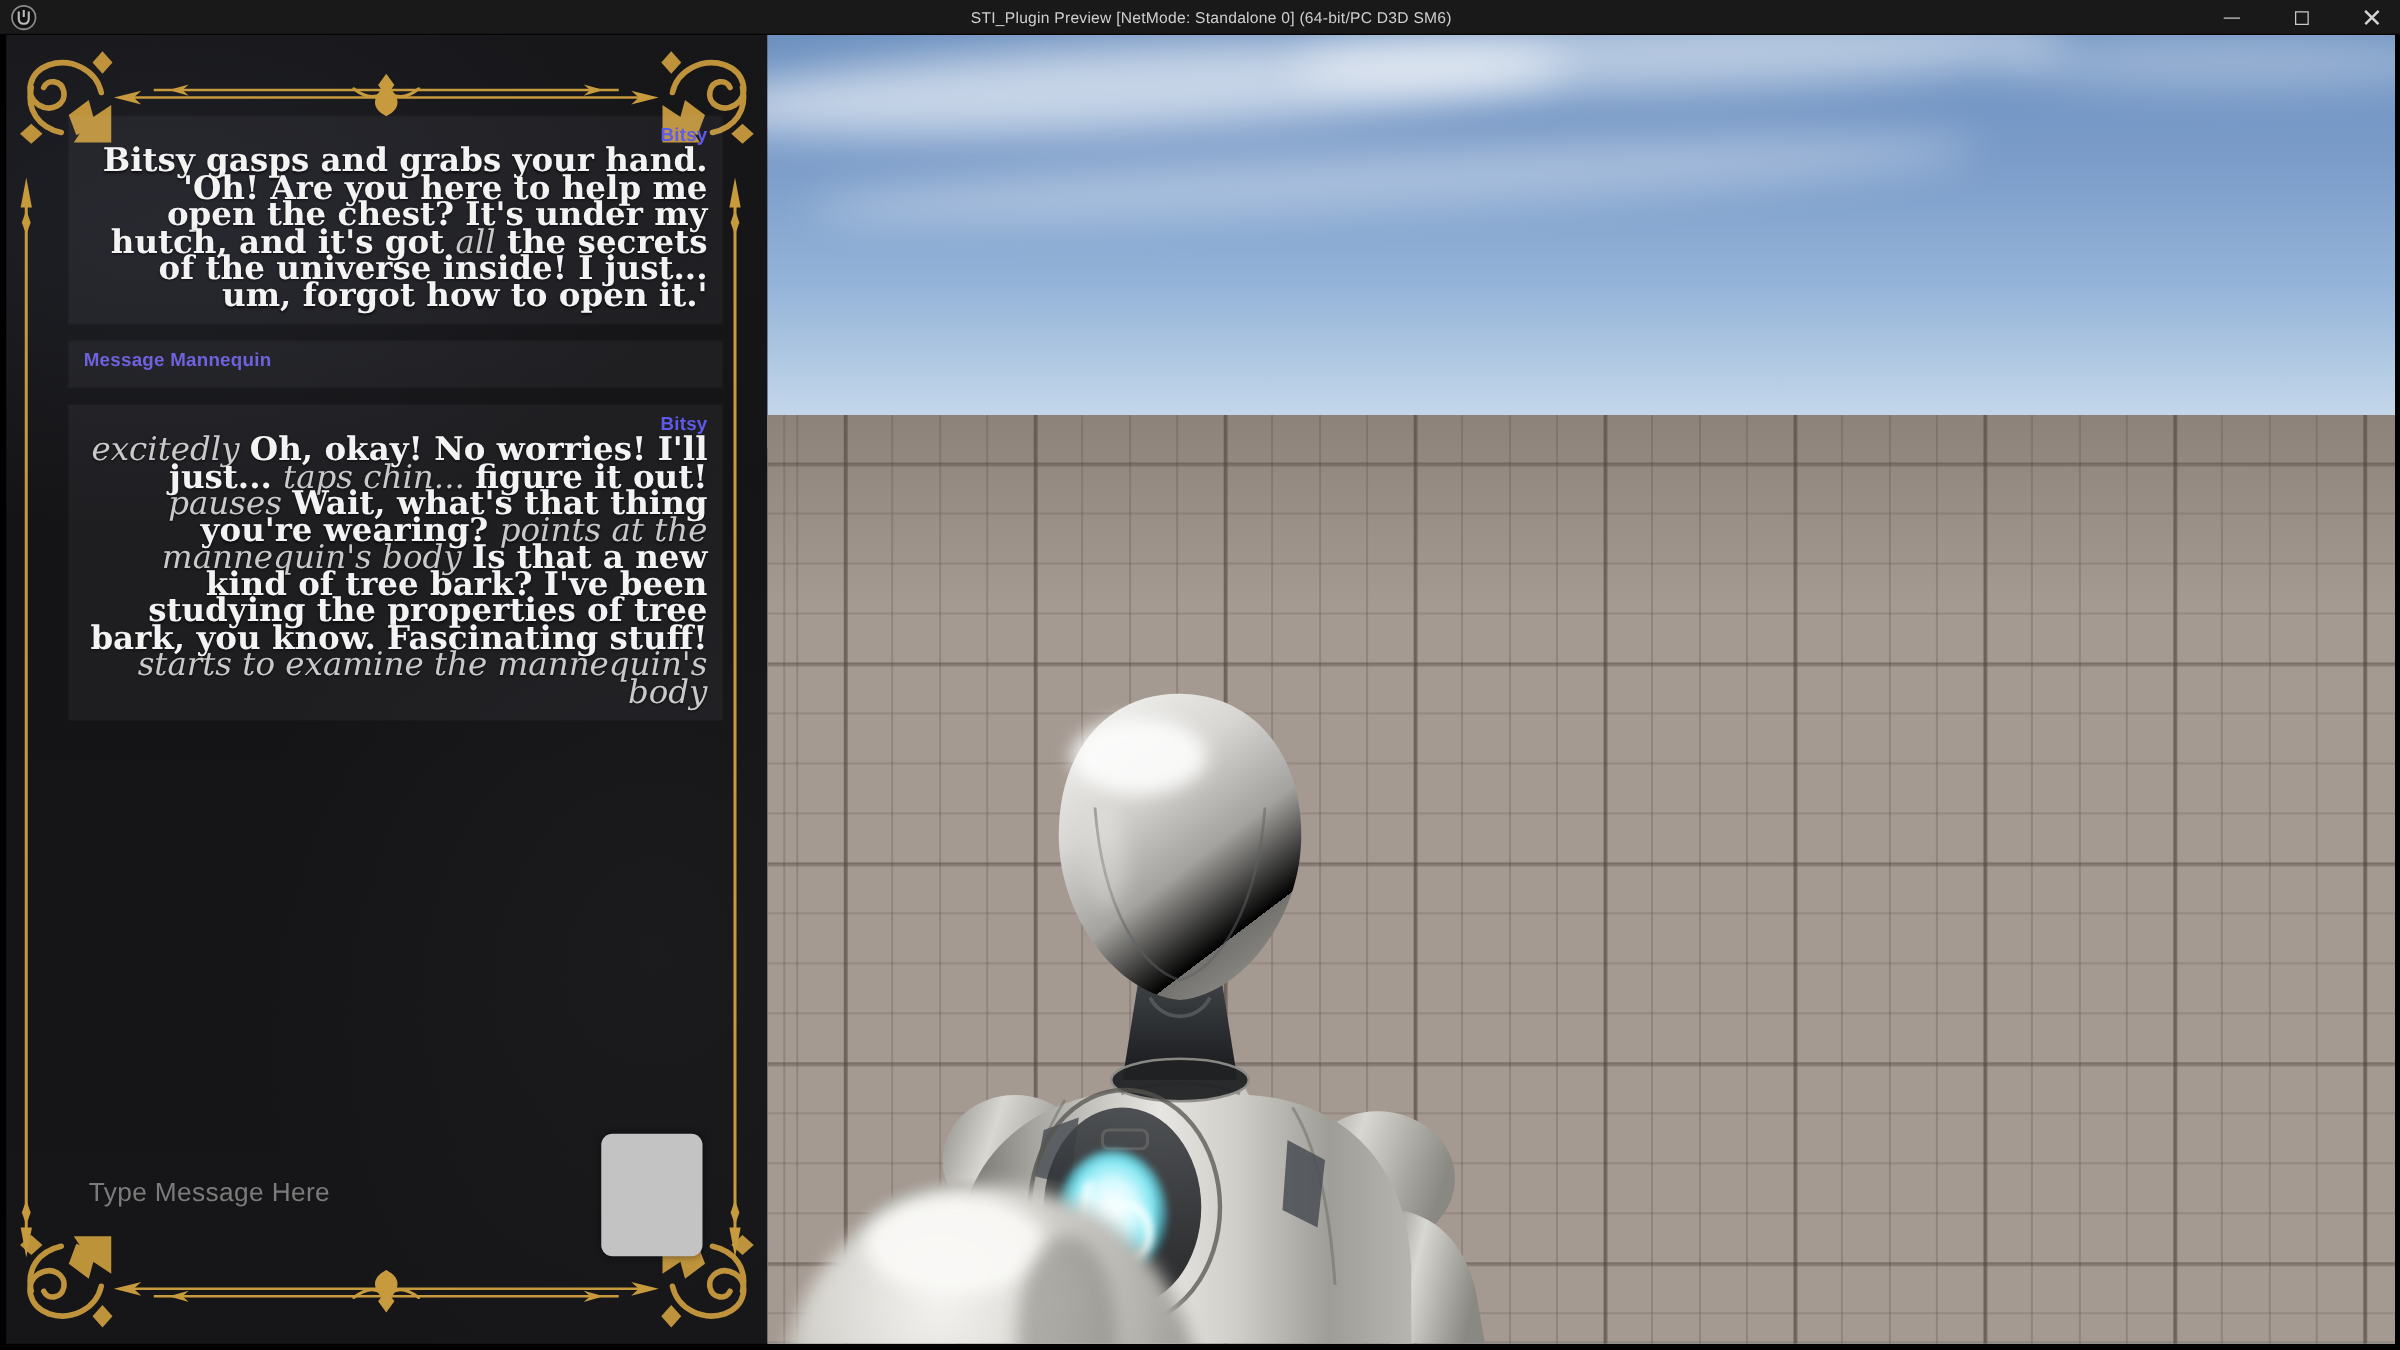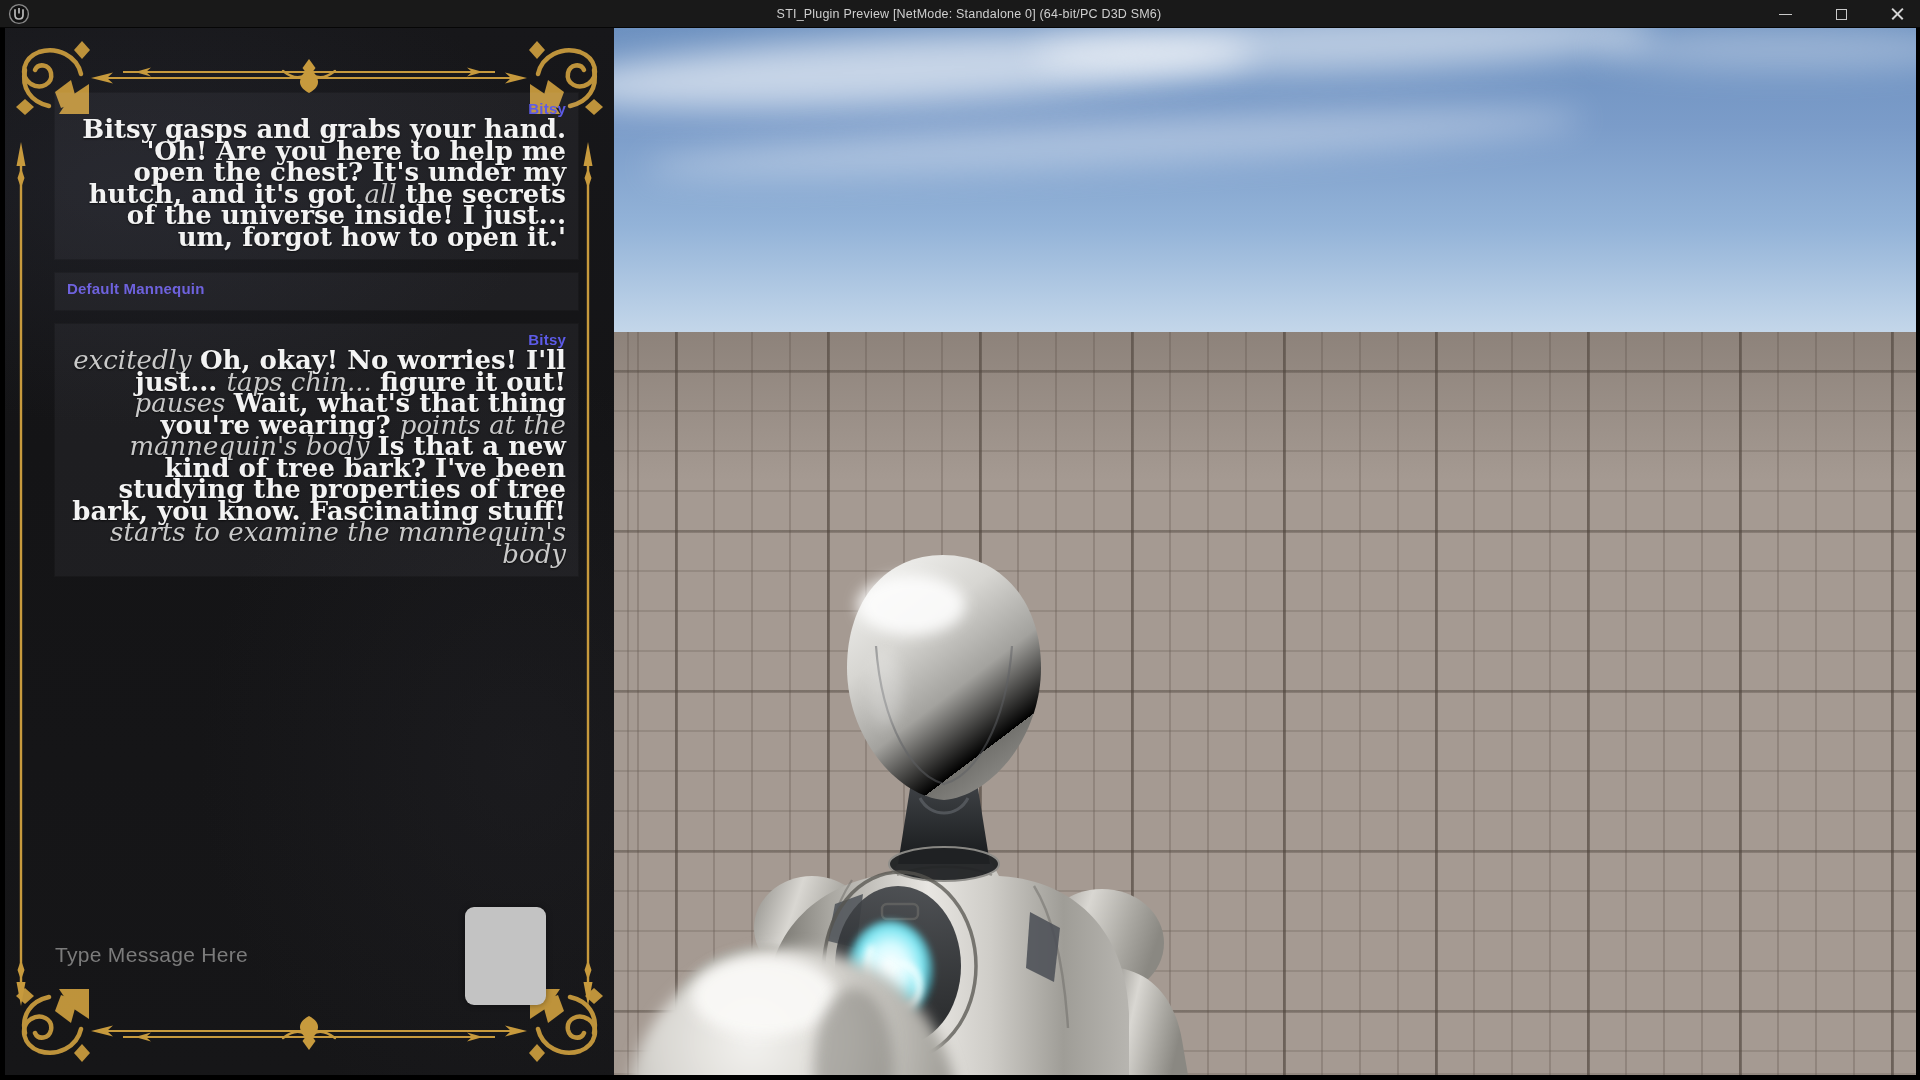--- a/index.html
+++ b/index.html
@@ -39,21 +39,21 @@
 
   .messages { position:absolute; left:50px; top:65px; width:523px; }
   .msg { background:rgba(218,220,235,.055); padding:7px 12px 11px 12px; margin-bottom:14px; box-shadow:0 0 0 1px rgba(255,255,255,.02); }
   .msg .sender { font-size:15px; font-weight:bold; margin-bottom:2px; letter-spacing:.2px; }
   .sender-bitsy { color:#5d5be8;text-align:right; }
   .sender-mann { color:#6e62dd; }
   .msg .body { font-family:"DejaVu Serif", serif; font-size:26px; line-height:21.5px; font-weight:700; color:#f3f3f3; text-shadow:0 1px 2px rgba(0,0,0,.65); }
   .msg.right { text-align:right; }
   .seg-i { font-style:italic; font-weight:400; color:#c9c9c9; }
 
-  .input-row { position:absolute; left:50px; bottom:0; width:523px; height:160px; }
+  .input-row { position:absolute; left:66px; bottom:0; width:523px; height:160px; }
   .message-input { position:absolute; left:0; top:20px; width:400px; height:40px; background:transparent; border:none; outline:none; color:#cfcfcf; font-size:21px; font-family:"Liberation Sans", sans-serif; letter-spacing:.3px; }
   .message-input::placeholder { color:#7b7b7b; opacity:1; }
   .send-button { position:absolute; right:32px; top:-8px; width:81px; height:98px; background:#c3c3c3; border:none; border-radius:9px; cursor:pointer; box-shadow:0 0 6px rgba(0,0,0,.4); }
 
   
   .viewport { position:absolute; left:614px; top:28px; width:1302px; height:1047px; overflow:hidden; background:#9fb9d8; cursor:crosshair; }
   .sky { position:absolute; left:0; top:0; width:100%; height:330px;
     background:linear-gradient(#6d91c0 0%, #7b9cc9 30%, #93b3d8 60%, #b9cfe6 85%, #cfdeed 100%); }
   .cloud { position:absolute; border-radius:50%; filter:blur(16px); background:#fff; }
   .cl-1 { left:-60px; top:8px; width:700px; height:68px; opacity:.6; transform:rotate(-3deg); }
@@ -201,21 +201,21 @@
     </svg>
 
     <div class="messages">
 
       <div class="msg right">
         <div class="sender sender-bitsy">Bitsy</div>
         <div class="body"><span class="seg-n">Bitsy gasps and grabs your hand. 'Oh! Are you here to help me open the chest? It's under my hutch, and it's got </span><span class="seg-i">all</span><span class="seg-n"> the secrets of the universe inside! I just... um, forgot how to open it.'</span></div>
       </div>
 
       <div class="msg">
-        <div class="sender sender-mann">Default Mannequin</div>
+        <div class="sender sender-mann">Message Mannequin</div>
       </div>
 
       <div class="msg right">
         <div class="sender sender-bitsy">Bitsy</div>
         <div class="body"><span class="seg-i">excitedly </span><span class="seg-n">Oh, okay! No worries! I'll just... </span><span class="seg-i">taps chin... </span><span class="seg-n">figure it out! </span><span class="seg-i">pauses </span><span class="seg-n">Wait, what's that thing you're wearing? </span><span class="seg-i">points at the mannequin's body </span><span class="seg-n">Is that a new kind of tree bark? I've been studying the properties of tree bark, you know. Fascinating stuff! </span><span class="seg-i">starts to examine the mannequin's body</span></div>
       </div>
     </div>
 
     <div class="input-row">
       <input class="message-input" type="text" placeholder="Type Message Here" style="">

